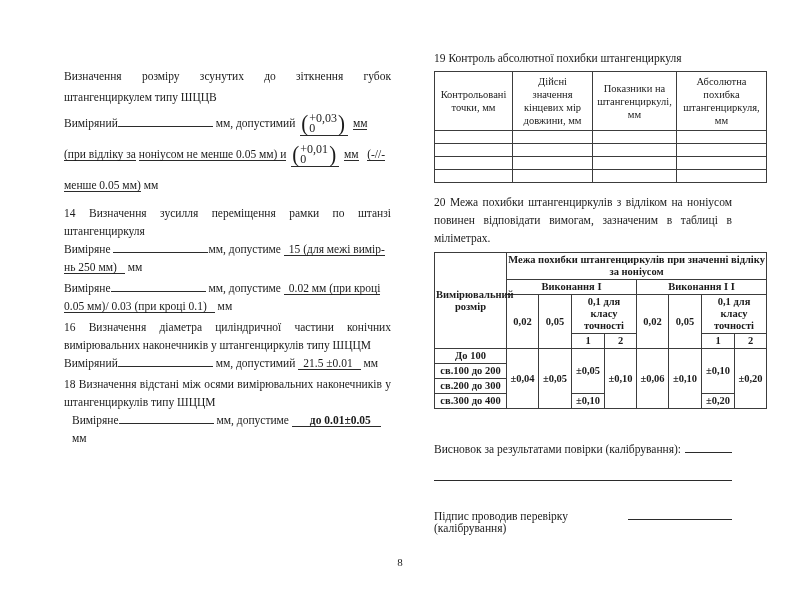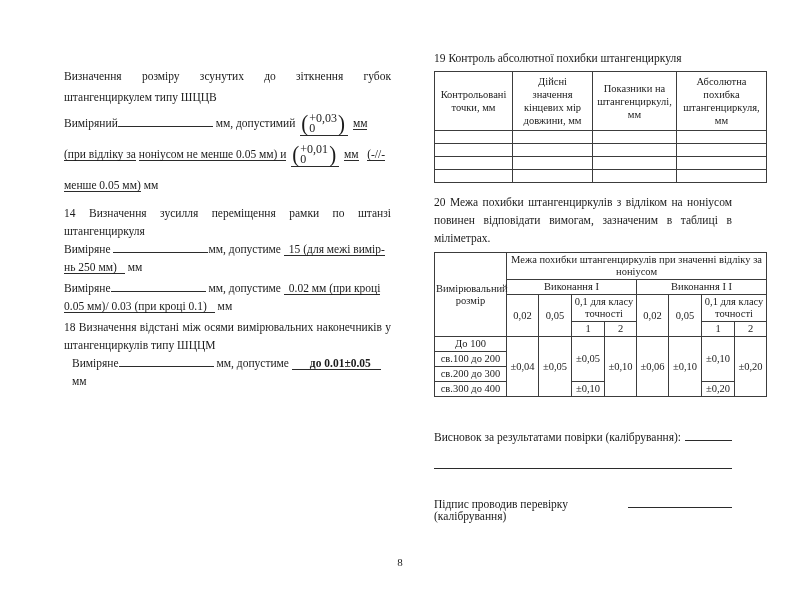--- a/index.html
+++ b/index.html
@@ -31,21 +31,21 @@
   .tol .stack { display:inline-flex; flex-direction:column; font-size:12px; line-height:10px; text-align:left; padding:0 1px; }
 
   table { border-collapse:collapse; table-layout:fixed; }
   td { border:1px solid #3c3c3c; text-align:center; vertical-align:middle; padding:1px 2px; }
 
   .t19 { width:332px; font-size:10.5px; line-height:13px; }
   .t19 .hdr td { padding:3px 4px; }
   .t19 .empty td { height:13px; }
 
   .t20 { width:332px; font-size:10.5px; line-height:12px; margin-top:5px; }
-  .t20 td { padding:1px 1px; }
+  .t20 td { padding:1px 1px;font-weight:bold; }
 
   .p20 { line-height:18px; margin-top:10px; text-align:justify; }
   .p19 { margin:4px 0 7px 0; }
 
   .conclusion { margin-top:31px; line-height:18px; display:flex; align-items:baseline; }
   .conclusion .lbl { white-space:nowrap; margin-right:4px; }
   .fill-blank { flex:1 1 auto; border-bottom:1px solid #2b2b2b; height:12px; }
   .rule-line { margin-top:22px; border-bottom:1px solid #2b2b2b; height:1px; width:100%; }
   .signature { margin-top:27px; display:flex; align-items:baseline; justify-content:space-between; }
   .signature .s-blank { width:112px; border-bottom:1px solid #2b2b2b; height:12px; }
@@ -99,20 +99,27 @@
   <div class="sec">
     <p class="field">
       <span>Виміряне</span><span class="blank b95"></span>
       <span>мм, допустиме</span>
       <span class="uval">0.02 мм (при кроці 0.05 мм)/ 0.03 (при кроці 0.1)</span>
       <span>мм</span>
     </p>
   </div>
 
   <div class="sec">
+    <p class="title-s">16 Визначення діаметра циліндричної частини конічних вимірювальних наконечників у штангенциркулів типу ШЦЦМ</p>
+    <p class="field">
+      <span>Виміряний</span><span class="blank b95"></span>
+      <span>мм, допустимий</span>
+      <span class="uval">21.5 ±0.01</span>
+      <span>мм</span>
+    </p>
   </div>
 
 
   <div class="sec">
     <p class="title-s">18 Визначення відстані між осями вимірювальних наконечників у штангенциркулів типу ШЦЦМ</p>
     <p class="field indent8">
       <span>Виміряне</span><span class="blank b95"></span>
       <span>мм, допустиме</span>
       <span class="uval" style="padding:0 10px 0 18px;font-weight:bold;">до 0.01±0.05</span>
       <span>мм</span>

